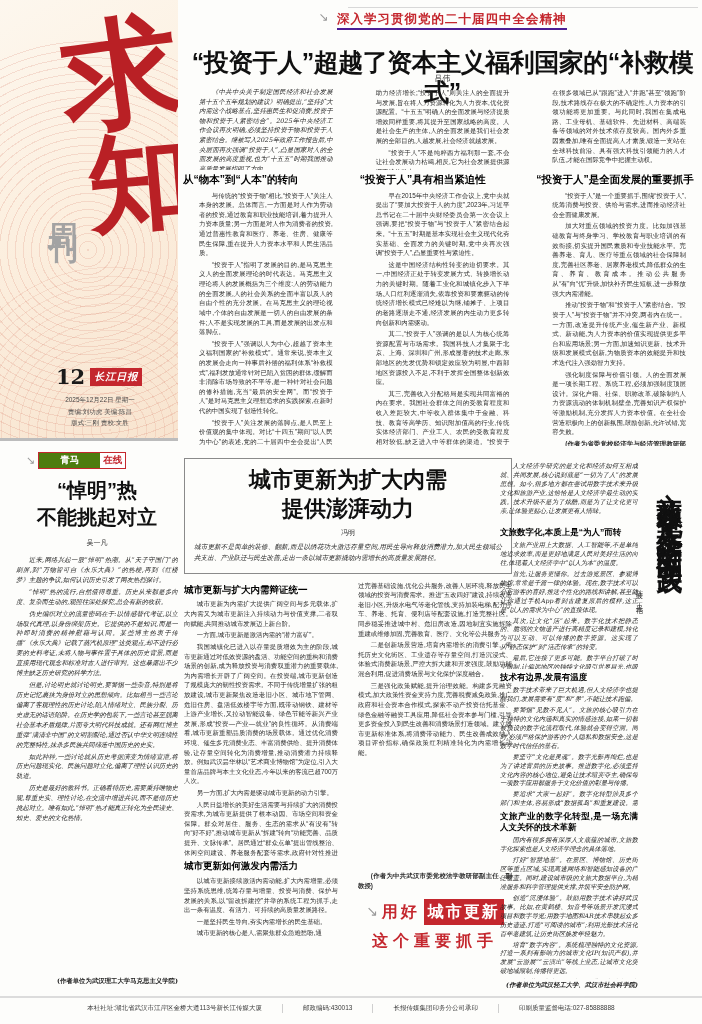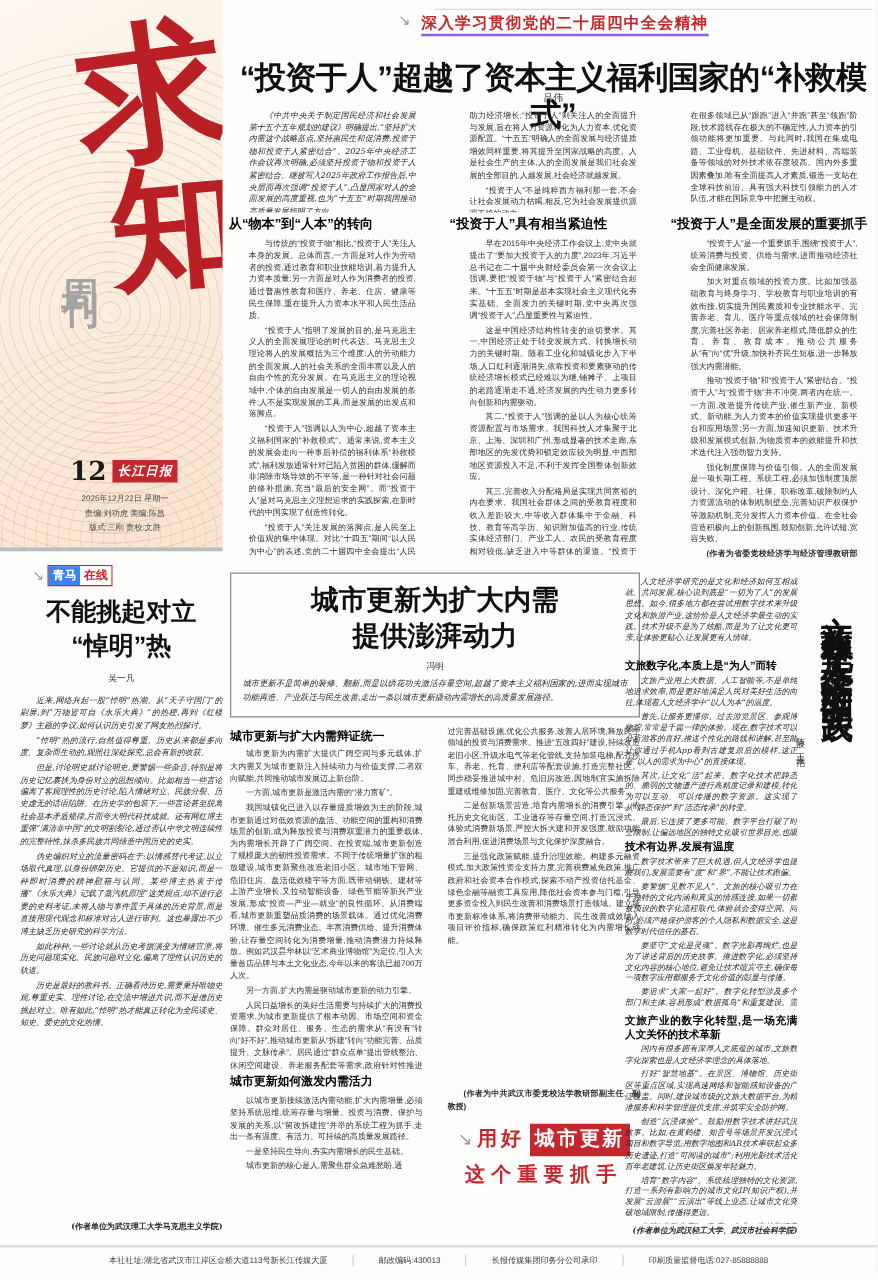--- a/index.html
+++ b/index.html
@@ -26,40 +26,40 @@
   .issue-no{font-size:21px;font-weight:bold;font-family:"DejaVu Serif",serif;color:#1a1a1a;}
   .paper-box{background:#c4272e;color:#fff;font-size:10px;font-weight:bold;font-style:italic;
              font-family:"DejaVu Serif",serif;padding:2px 4px;letter-spacing:1px;}
   .date-block{position:absolute;left:50px;top:394px;font-size:6.5px;color:#4a4a4a;line-height:1.8;text-align:center;width:100px;}
   .side-divider{position:absolute;left:0;top:438px;width:178px;height:3px;background:#bcbcbc;}
 
   
   .banner{position:absolute;left:185px;top:9px;width:515px;text-align:center;}
   .banner .arr{color:#9a9a9a;font-size:12px;margin-right:4px;vertical-align:2px;}
   .banner .btxt{color:#c4272e;font-size:12.5px;font-weight:bold;letter-spacing:1px;
-                border-bottom:2px solid #8b5cf6;padding-bottom:2px;}
+                border-bottom:2px solid #4c1d95;padding-bottom:2px;}
   .headline{position:absolute;left:183px;top:30px;width:519px;text-align:center;
             font-size:25px;font-weight:900;color:#101010;letter-spacing:-0.5px;line-height:1.2;}
   .byline{position:absolute;left:183px;top:73px;width:519px;text-align:center;font-size:8px;color:#333;}
 
   
   .cols{position:absolute;left:183px;top:88px;width:519px;height:358px;display:flex;gap:11px;}
   .col{flex:1;overflow:hidden;font-size:6.4px;line-height:1.5;text-align:justify;color:#2c2c2c;}
   .col p{margin:0 16px 2px;text-indent:2em;}
   .lead-window{height:82px;overflow:hidden;margin-bottom:3px;}
   .intro-text p{font-style:italic;font-family:"DejaVu Serif",serif;color:#1f1f1f;}
   .col h3{font-size:10.5px;font-weight:bold;color:#000;margin:2px 0 5px;text-indent:0;line-height:1.2;}
   .attr{font-weight:bold;}
 
   
   .left-art{position:absolute;left:16px;top:452px;width:162px;height:534px;display:flex;flex-direction:column;}
   .label-row{display:flex;align-items:center;gap:3px;margin-left:10px;}
   .label-row .arr{color:#9a9a9a;font-size:11px;}
   .cat-label{display:inline-flex;border:1px solid #c4272e;}
-  .cat-a{background:#3b82f6;color:#fff;font-size:9.5px;font-weight:bold;padding:1px 3px;text-align:center;}
+  .cat-a{background:#4d7c0f;color:#fff;font-size:9.5px;font-weight:bold;padding:1px 21px;text-align:center;}
   .cat-b{color:#c4272e;font-size:9.5px;font-weight:bold;padding:1px 3px;background:#fff;}
   .left-headline{font-size:20px;font-weight:900;text-align:center;line-height:1.35;margin-top:8px;color:#101010;}
   .left-author{text-align:center;font-size:7px;margin:7px 0 8px;color:#333;}
   .left-body{flex:1;overflow:hidden;font-size:6.4px;line-height:1.55;text-align:justify;
              font-style:italic;font-family:"DejaVu Serif",serif;color:#242424;}
   .left-body p{margin:0 0 2px;text-indent:2em;}
   .left-attr{font-size:6.4px;font-weight:bold;text-align:right;margin-top:18px;font-family:"DejaVu Serif",serif;}
 
   .mid-art{position:absolute;left:184px;top:458px;width:328px;height:542px;}
   .mid-box{border:1px solid #8a8a8a;padding:7px 9px 8px;}
@@ -180,43 +180,43 @@
 
   <section class="left-art">
     <div class="label-row">
       <span class="arr">↘</span>
       <span class="cat-label">
         <span class="cat-a">青马</span>
         <span class="cat-b">在线</span>
       </span>
     </div>
     <div class="left-headline">
+      <div>“悼明”热</div>
       <div>不能挑起对立</div>
-      <div>“悼明”热</div>
     </div>
     <div class="left-author">吴一凡</div>
     <div class="left-body">
       <p>近来,网络兴起一股“悼明”热潮。从“天子守国门”的刷屏,到“万物皆可自《永乐大典》”的热梗,再到《红楼梦》主题的争议,如何认识历史引发了网友热烈探讨。</p>
       <p>“悼明”热的流行,自然值得尊重。历史从来都是多向度、复杂而生动的,观照往深处探究,总会有新的收获。</p>
+      <p>伪史编织对立的流量密码在于:以情感替代考证,以立场取代真理,以身份绑架历史。它提供的不是知识,而是一种即时消费的精神慰藉与认同。某些博主热衷于传播“《永乐大典》记载了蒸汽机原理”这类观点,却不进行必要的史料考证,未将人物与事件置于具体的历史背景,而是直接用现代观念和标准对古人进行审判。这也暴露出不少博主缺乏历史研究的科学方法。</p>
       <p>但是,讨论明史就讨论明史,要警惕一些杂音,特别是将历史记忆裹挟为身份对立的思想倾向。比如相当一些言论偏离了客观理性的历史讨论,陷入情绪对立、民族分裂、历史虚无的话语陷阱。在历史学的包装下,一些言论甚至脱离社会基本矛盾规律,片面夸大明代科技成就。还有网红博主重弹“满清非中国”的文明割裂论,通过否认中华文明连续性的完整特性,抹杀多民族共同缔造中国历史的史实。</p>
-      <p>伪史编织对立的流量密码在于:以情感替代考证,以立场取代真理,以身份绑架历史。它提供的不是知识,而是一种即时消费的精神慰藉与认同。某些博主热衷于传播“《永乐大典》记载了蒸汽机原理”这类观点,却不进行必要的史料考证,未将人物与事件置于具体的历史背景,而是直接用现代观念和标准对古人进行审判。这也暴露出不少博主缺乏历史研究的科学方法。</p>
       <p>如此种种,一些讨论就从历史考据演变为情绪宣泄,将历史问题现实化、民族问题对立化,偏离了理性认识历史的轨道。</p>
       <p>历史是最好的教科书。正确看待历史,需要秉持唯物史观,尊重史实、理性讨论,在交流中增进共识,而不是借历史挑起对立。唯有如此,“悼明”热才能真正转化为全民读史、知史、爱史的文化热情。</p>
     </div>
     <div class="left-attr">(作者单位为武汉理工大学马克思主义学院)</div>
   </section>
 
   <section class="mid-art">
     <div class="mid-box">
       <div class="mid-headline">
         <div>城市更新为扩大内需</div>
         <div>提供澎湃动力</div>
       </div>
       <div class="mid-author">冯明</div>
-      <div class="mid-intro">城市更新不是简单的装修、翻新,而是以绣花功夫激活存量空间,超越了资本主义福利国家的,进而实现城市功能再造、产业跃迁与民生改善,走出一条以城市更新撬动内需增长的高质量发展路径。</div>
+      <div class="mid-intro">城市更新不是简单的装修、翻新,而是以绣花功夫激活存量空间,用民生导向释放消费潜力,加大民生领域公共支出、产业跃迁与民生改善,走出一条以城市更新撬动内需增长的高质量发展路径。</div>
     </div>
     <div class="mid-cols">
       <div class="mid-col">
         <h4>城市更新与扩大内需辩证统一</h4>
         <div class="sec1-window">
           <p>城市更新为内需扩大提供广阔空间与多元载体,扩大内需又为城市更新注入持续动力与价值支撑,二者双向赋能,共同推动城市发展迈上新台阶。</p>
           <p>一方面,城市更新是激活内需的“潜力富矿”。</p>
           <p>我国城镇化已进入以存量提质增效为主的阶段,城市更新通过对低效资源的盘活、功能空间的重构和消费场景的创新,成为释放投资与消费双重潜力的重要载体,为内需增长开辟了广阔空间。在投资端,城市更新创造了规模庞大的韧性投资需求。不同于传统增量扩张的粗放建设,城市更新聚焦改造老旧小区、城市地下管网、危旧住房、盘活低效楼宇等方面,既带动钢铁、建材等上游产业增长,又拉动智能设备、绿色节能等新兴产业发展,形成“投资—产业—就业”的良性循环。从消费端看,城市更新重塑品质消费的场景载体。通过优化消费环境、催生多元消费业态、丰富消费供给、提升消费体验,让存量空间转化为消费增量,推动消费潜力持续释放。例如武汉昙华林以“艺术商业博物馆”为定位,引入大量首店品牌与本土文化业态,今年以来的客流已超700万人次。</p>
           <p>另一方面,扩大内需是驱动城市更新的动力引擎。</p>
           <p>人民日益增长的美好生活需要与持续扩大的消费投资需求,为城市更新提供了根本动因、市场空间和资金保障。群众对居住、服务、生态的需求从“有没有”转向“好不好”,推动城市更新从“拆建”转向“功能完善、品质提升、文脉传承”。居民通过“群众点单”提出管线整治、休闲空间建设、养老服务配套等需求,政府针对性推进改造,最终实现社区环境的蝶变再生。市场需求扩张为城市更新提供资金保障,持续增长的市场需求,能够吸引企业从开发建设向长期运营转型,形成短期投入、长期增值的良性生态。产业需</p>

